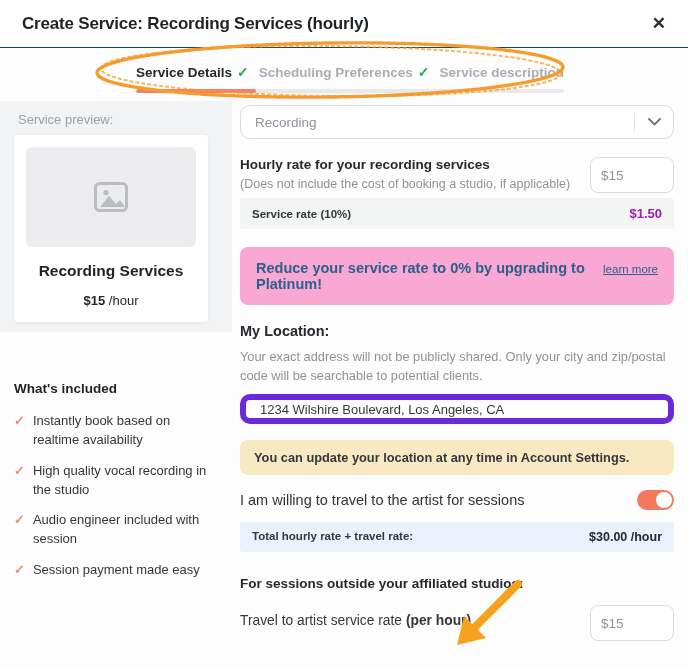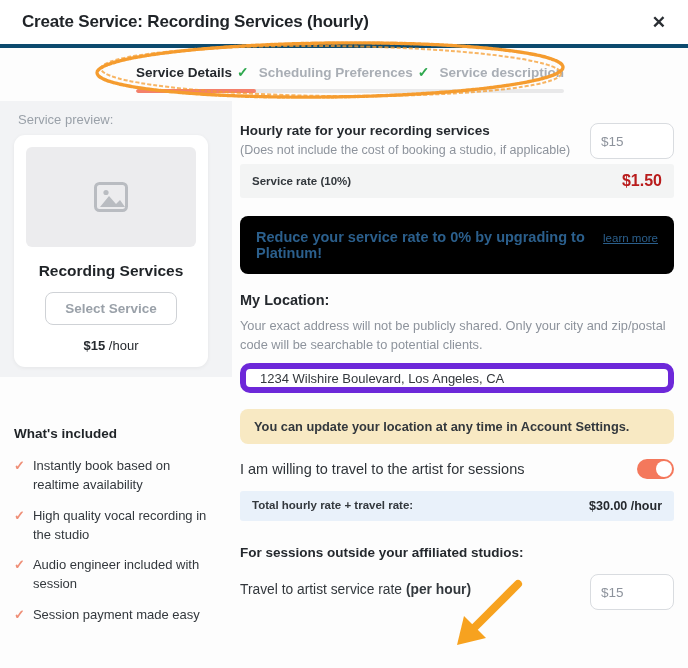--- a/index.html
+++ b/index.html
@@ -9,21 +9,21 @@
     color:#25292e;
     background:#fff;
     position:relative;
     overflow:hidden;
   }
   .modal { width:688px; height:668px; background:#fdfdfd; position:relative; }
 
   
   .hdr {
     height:48px; background:#fff; display:flex; align-items:center;
-    justify-content:space-between; padding:0 22px; border-bottom:4px solid #0c4a6e;
+    justify-content:space-between; padding:0 22px; border-bottom:1px solid #0c4a6e;
   }
   .hdr-title { font-size:17px; font-weight:bold; color:#1f2327; letter-spacing:-0.2px; }
   .close-btn { font-size:17px; color:#2a2e33; cursor:pointer; font-weight:bold; line-height:1; }
 
   
   .tabs-wrap { padding-top:16px; }
   .tabs-inner { width:428px; margin:0 auto; transform:translateX(6px); }
   .tabs { display:flex; justify-content:space-between; align-items:center; }
   .tab { display:flex; align-items:center; gap:5px; font-size:13.5px; cursor:pointer; }
   .tab .tab-label { color:#a9aeb5; font-weight:bold; }
@@ -31,21 +31,21 @@
   .tab .tick { color:#2fa84f; font-size:14px; font-weight:bold; }
   .progress { height:4px; background:#e9e9ea; border-radius:2px; margin-top:9px; overflow:hidden; }
   .progress-fill { height:100%; width:28%; background:#f4806b; border-radius:2px; }
 
   
   .body { display:flex; margin-top:8px; }
   .sidebar { width:232px; flex:0 0 232px; }
   .sidebar-top { background:#f2f3f5; padding:11px 24px 10px 14px; }
   .preview-label { font-size:13px; color:#9aa1a9; padding-left:4px; }
   .preview-card {
-    margin-top:8px; background:#fff; border-radius:11px;
+    margin-top:8px; background:#fff; border-radius:4px;
     box-shadow:0 1px 4px rgba(0,0,0,0.06); padding:12px 12px 14px;
   }
   .img-ph {
     height:100px; background:#ececee; border-radius:6px;
     display:flex; align-items:center; justify-content:center;
   }
   .card-name { text-align:center; font-size:15.5px; font-weight:bold; margin-top:15px; color:#1f2327; }
   .select-btn {
     display:block; margin:12px auto 0; background:#fff; border:1px solid #cfd2d6;
     border-radius:8px; padding:8px 19px; font-size:13.5px; font-weight:bold;
@@ -75,24 +75,24 @@
   .rate-labels .sub { font-size:12.5px; color:#8d939c; margin-top:5px; }
   .mini-input {
     width:84px; height:36px; border:1px solid #d9dce0; border-radius:8px;
     padding:0 10px; font-size:13.5px; color:#8d939c; font-family:inherit; background:#fff;
   }
   .fee-row {
     margin-top:5px; background:#f3f4f4; border-radius:3px; padding:8px 12px;
     display:flex; justify-content:space-between; align-items:center;text-align:center;
   }
   .fee-row .f-lbl { font-size:11.5px; font-weight:bold; color:#33383d; }
-  .fee-row .f-val { font-size:16px; font-weight:bold; color:#b91c1c; }
+  .fee-row .f-val { font-size:13px; font-weight:bold; color:#a21caf; }
 
   .blue-banner {
-    margin-top:18px; background:#000000; border-radius:8px; padding:13px 16px;
+    margin-top:18px; background:#f9a8d4; border-radius:8px; padding:13px 16px;
     display:flex; align-items:baseline; gap:13px;
   }
   .blue-banner .bb-text { font-size:14.5px; font-weight:bold; color:#2b5f8c; }
   .blue-banner .bb-link { font-size:11.5px; color:#2b5f8c; text-decoration:underline; cursor:pointer; white-space:nowrap; }
 
   .loc-label { margin-top:18px; font-size:14.5px; font-weight:bold; color:#25292e; }
   .loc-desc { margin-top:8px; font-size:12.8px; color:#8d939c; line-height:1.5; max-width:430px; }
   .addr-input {
     margin-top:9px; width:100%; height:30px; border:6px solid #6d28d9; border-radius:10px;
     padding:0 14px; font-size:13px; color:#33383d; font-family:inherit; background:#fff;
@@ -159,21 +159,20 @@
         <div class="preview-label">Service preview:</div>
         <div class="preview-card">
           <div class="img-ph">
             <svg width="34" height="30" viewBox="0 0 34 30">
               <rect x="1.5" y="1.5" width="31" height="27" rx="4" fill="none" stroke="#b9bcc1" stroke-width="3"></rect>
               <circle cx="12" cy="10.5" r="2.6" fill="#b9bcc1"></circle>
               <path d="M6 25 L15 14 L22 22 L26 18 L31 25 Z" fill="#b9bcc1"></path>
             </svg>
           </div>
           <div class="card-name">Recording Services</div>
-          <button class="select-btn">Select Service</button>
           <div class="card-price">
             <span class="p-val">$15</span>
             <span>/hour</span>
           </div>
         </div>
       </div>
       <div class="included">
         <div class="included-title">What's included</div>
         <div class="included-list">
           <div class="inc-item">
@@ -191,20 +190,29 @@
           <div class="inc-item">
             <span class="chk">✓</span>
             <span>Session payment made easy</span>
           </div>
         </div>
       </div>
     </div>
 
     <div class="main">
 
+      <div class="select-box">
+        <span class="sel-val">Recording</span>
+        <span class="sel-div"></span>
+        <span class="sel-chev">
+          <svg width="13" height="8" viewBox="0 0 13 8">
+              <path d="M1 1 L6.5 6.5 L12 1" fill="none" stroke="#6e747c" stroke-width="1.8" stroke-linecap="round"></path>
+            </svg>
+        </span>
+      </div>
 
       <div class="rate-row">
         <div class="rate-labels">
           <div class="lbl">Hourly rate for your recording services</div>
           <div class="sub">(Does not include the cost of booking a studio, if applicable)</div>
         </div>
         <input class="mini-input" value="$15" style="">
       </div>
 
       <div class="fee-row">

